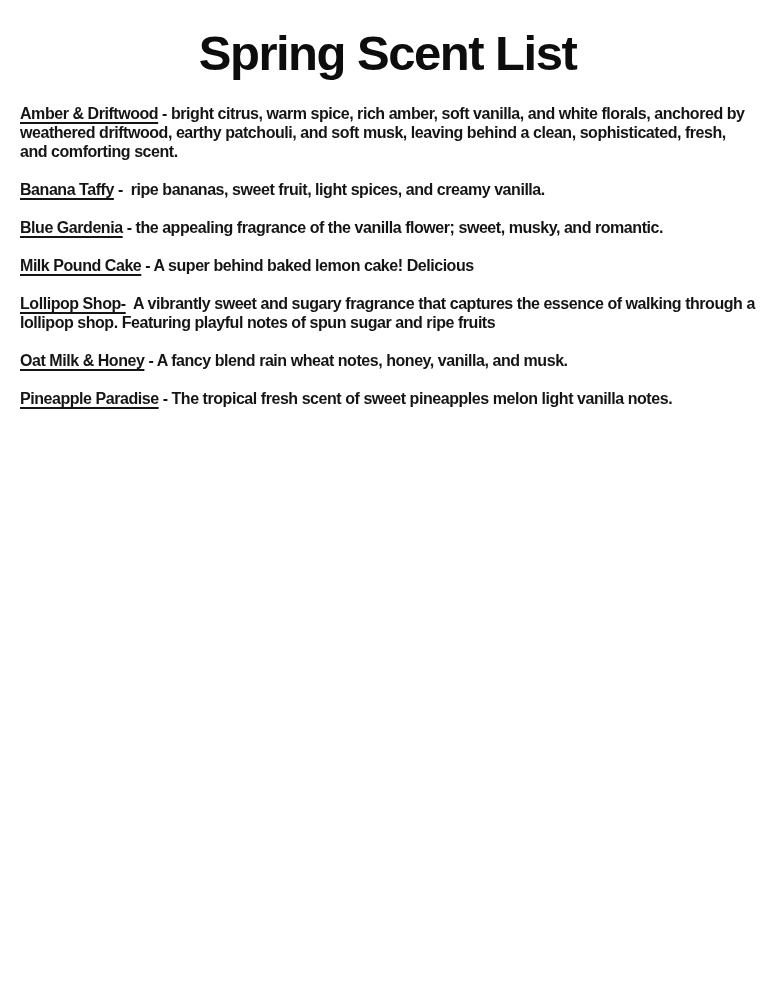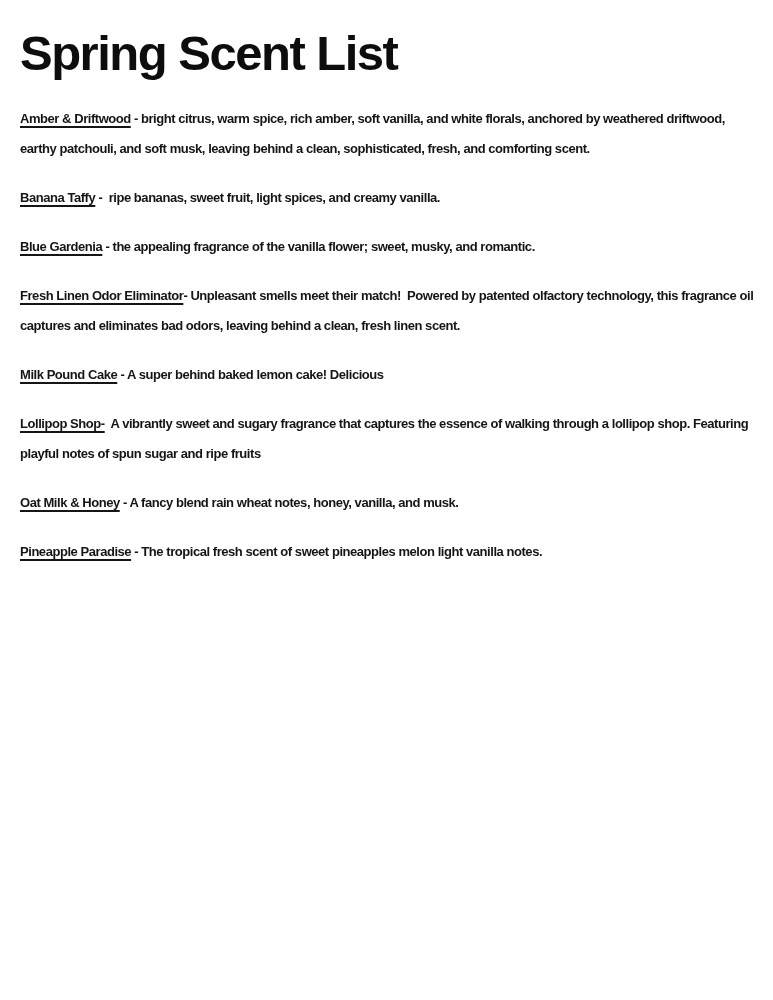--- a/index.html
+++ b/index.html
@@ -13,34 +13,35 @@
     overflow: hidden;
     font-family: "Liberation Sans", "DejaVu Sans", sans-serif;
     font-weight: 700;
     color: #151515;
   }
   .page {
     padding: 24px 18px 0 20px;
     box-sizing: border-box;
   }
   .page-title {
+    text-align: center;
     font-size: 49px;
     letter-spacing: -1.5px;
     line-height: 58px;
     margin: 0 0 22px 0;
     color: #0d0d0d;
   }
   .scent-list {
     margin: 0;
     padding: 0;
     list-style: none;
   }
   .scent-item {
-    font-size: 13px;
-    line-height: 30px;
+    font-size: 16px;
+    line-height: 19px;
     letter-spacing: -0.45px;
     margin: 0 0 19px 0;
     white-space: pre-wrap;
   }
   .scent-name {
     text-decoration: underline;
     text-decoration-thickness: 2px;
     text-underline-offset: 3px;
   }
 </style>
@@ -51,21 +52,20 @@
   <h1 class="page-title">Spring Scent List</h1>
 
   <ul class="scent-list">
   <li class="scent-item"><span class="scent-name">Amber &amp; Driftwood</span><span class="scent-separator"> - </span><span class="scent-description">bright citrus, warm spice, rich amber, soft vanilla, and white florals, anchored by weathered driftwood, earthy patchouli, and soft musk, leaving behind a clean, sophisticated, fresh, and comforting scent.</span></li>
 
   <li class="scent-item"><span class="scent-name">Banana Taffy</span><span class="scent-separator"> -  </span><span class="scent-description">ripe bananas, sweet fruit, light spices, and creamy vanilla.</span></li>
 
   <li class="scent-item"><span class="scent-name">Blue Gardenia</span><span class="scent-separator"> - </span><span class="scent-description">the appealing fragrance of the vanilla flower; sweet, musky, and romantic.</span></li>
 
 
-  <li class="scent-item"><span class="scent-name">Fresh Linen Odor Eliminator</span><span class="scent-separator">- </span><span class="scent-description">Unpleasant smells meet their match!  Powered by patented olfactory technology, this fragrance oil captures and eliminates bad odors, leaving behind a clean, fresh linen scent.</span></li>
 
   <li class="scent-item"><span class="scent-name">Milk Pound Cake</span><span class="scent-separator"> - </span><span class="scent-description">A super behind baked lemon cake! Delicious</span></li>
 
   <li class="scent-item"><span class="scent-name">Lollipop Shop-</span><span class="scent-separator">  </span><span class="scent-description">A vibrantly sweet and sugary fragrance that captures the essence of walking through a lollipop shop. Featuring playful notes of spun sugar and ripe fruits</span></li>
 
 
   <li class="scent-item"><span class="scent-name">Oat Milk &amp; Honey</span><span class="scent-separator"> - </span><span class="scent-description">A fancy blend rain wheat notes, honey, vanilla, and musk.</span></li>
 
   <li class="scent-item"><span class="scent-name">Pineapple Paradise</span><span class="scent-separator"> - </span><span class="scent-description">The tropical fresh scent of sweet pineapples melon light vanilla notes.</span></li>
 

